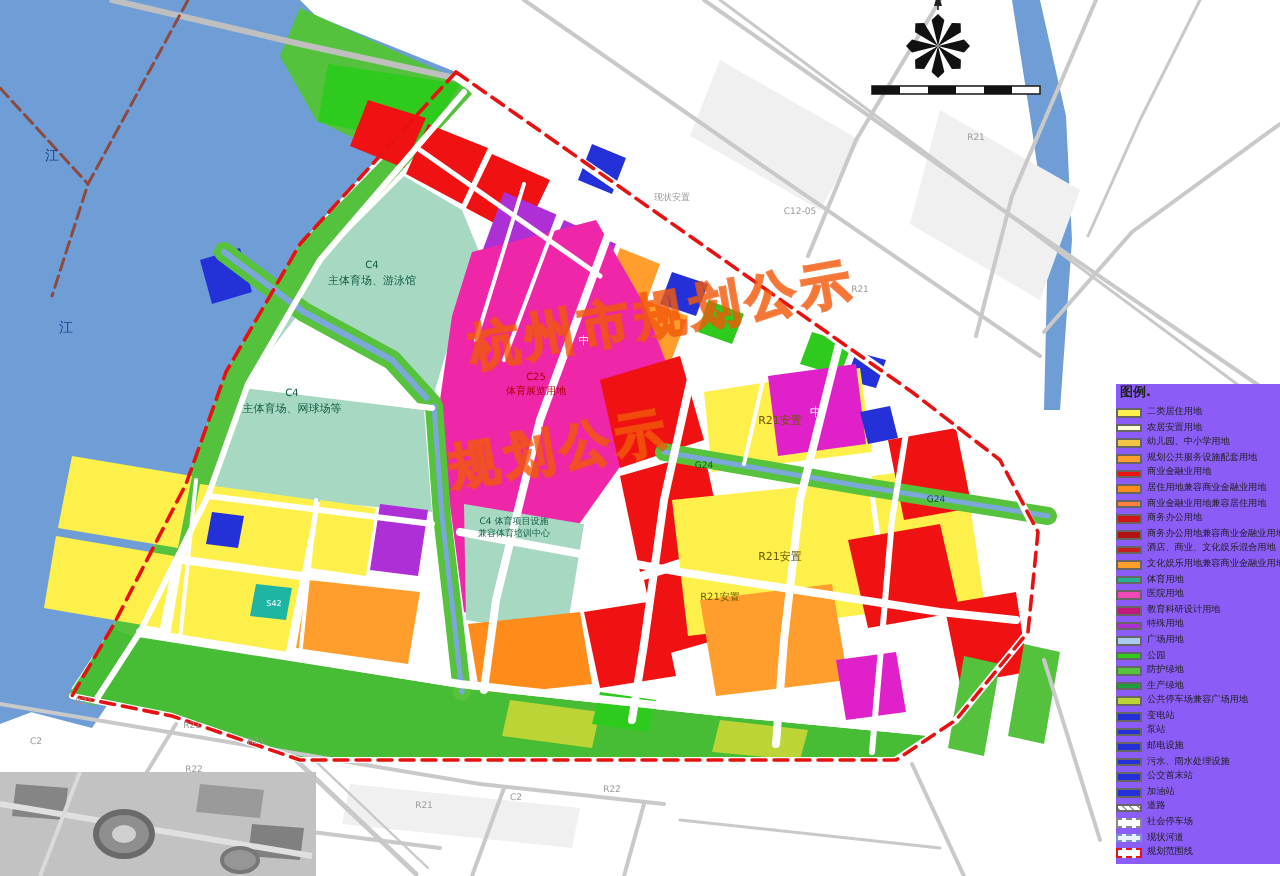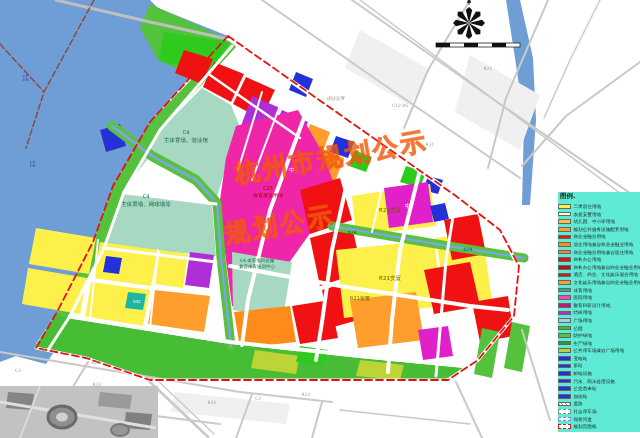--- a/index.html
+++ b/index.html
@@ -5,21 +5,21 @@
   html,body{margin:0;padding:0;background:#fff;}
   #stage{position:relative;width:640px;height:438px;overflow:hidden;background:#fff;
          font-family:"DejaVu Sans",sans-serif;}
   #map-svg{position:absolute;left:0;top:0;}
   
   .wm{position:absolute;font-weight:700;white-space:nowrap;
       color:rgba(255,130,30,.30);-webkit-text-stroke:1.2px rgba(240,85,10,.75);
       letter-spacing:3px;transform:rotate(-10deg);transform-origin:left top;
       font-family:"DejaVu Sans",sans-serif;pointer-events:none;}
   
-  #legend{position:absolute;left:558px;top:192px;width:82px;background:#5eead4;}
+  #legend{position:absolute;left:558px;top:192px;width:82px;background:#8b5cf6;}
   #legend h3{margin:0 0 3px 2px;font-size:6.5px;font-weight:700;color:#222;}
   #legend ul{list-style:none;margin:0;padding:0;}
   #legend li{display:flex;align-items:center;margin-bottom:2.6px;height:5px;}
   .sw{width:13px;height:4.6px;flex:0 0 13px;border:.5px solid #666;margin-right:2.5px;box-sizing:border-box;}
   .sw.hatch{background:repeating-linear-gradient(45deg,#999 0,#999 .8px,#fff .8px,#fff 2.6px);}
   .sw.dash-grey{border:.7px dashed #888;background:#fff;}
   .sw.dash-blue{border:.7px dashed #7a93c9;background:#e8f2fc;}
   .sw.dash-red{border:.8px dashed #e61212;background:#fff;}
   .lg-label{font-size:4.6px;color:#222;white-space:nowrap;line-height:5px;}
 </style>

